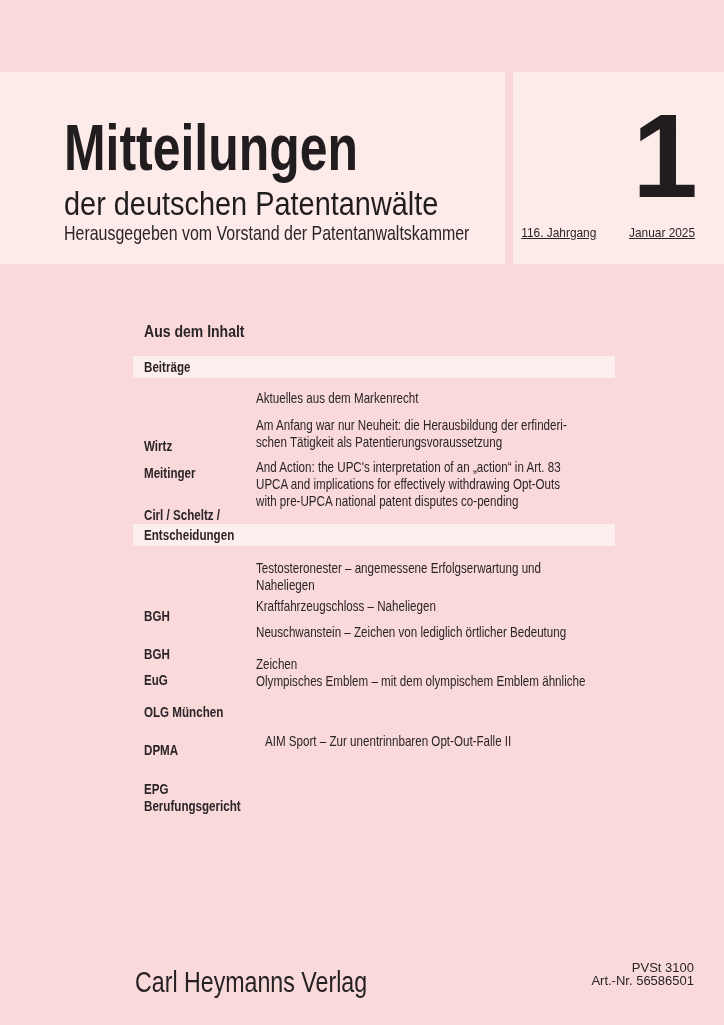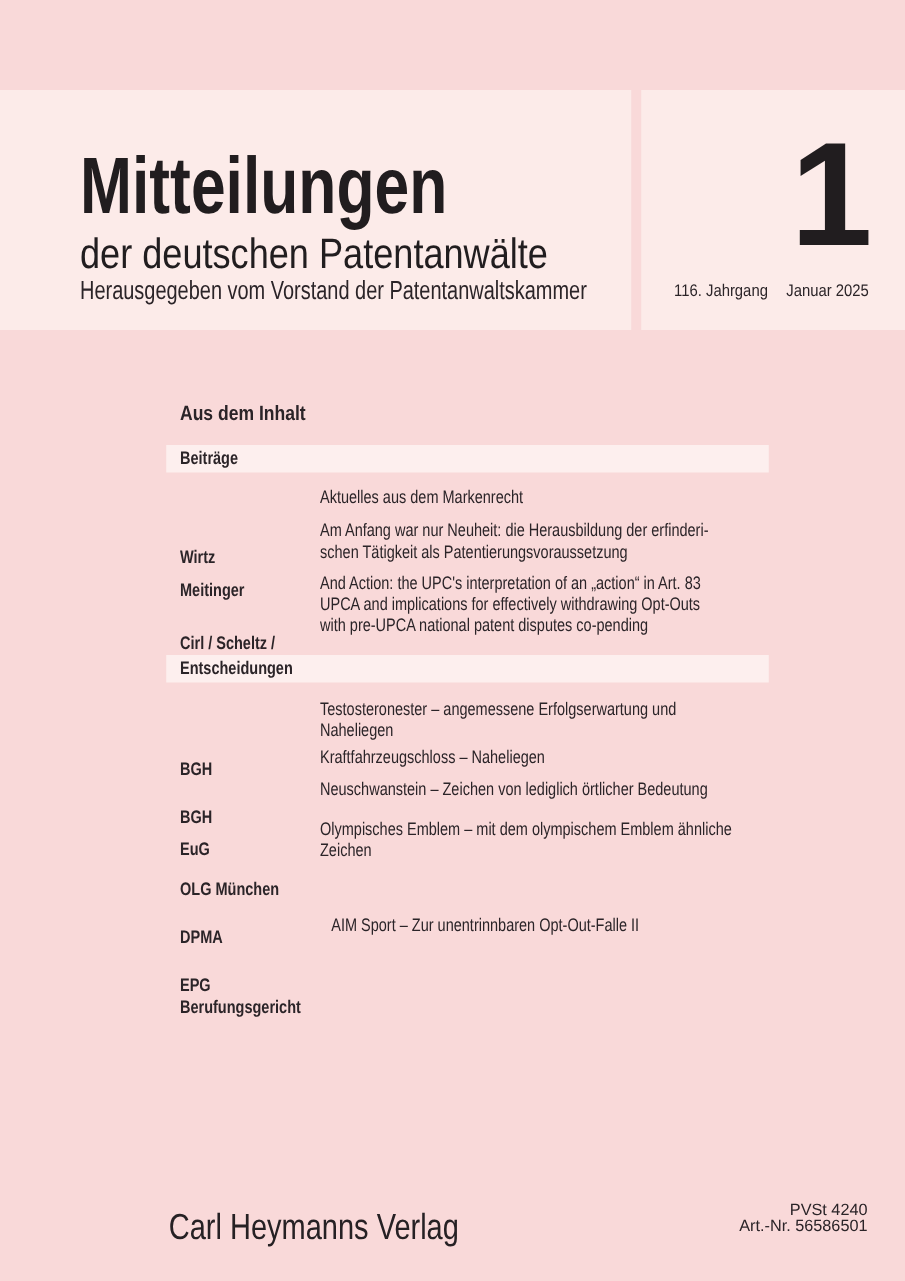--- a/index.html
+++ b/index.html
@@ -31,22 +31,22 @@
     position:absolute;left:64px;top:150px;
     font-size:21px;font-weight:400;line-height:1;
     transform:scaleX(0.76);transform-origin:0 0;white-space:nowrap;
   }
   .issue-number{
     position:absolute;right:26px;top:25px;
     font-size:118px;font-weight:bold;line-height:1;color:#211d1f;
   }
   .issue-meta{
     position:absolute;right:29px;top:154px;
-    display:flex;justify-content:center;gap:6px;
-    font-size:13.5px;line-height:1;white-space:nowrap;
+    display:flex;justify-content:center;gap:24px;
+    font-size:13.5px;line-height:1;white-space:nowrap;text-decoration:underline;
   }
   .issue-meta span{display:inline-block;transform:scaleX(0.88);transform-origin:100% 50%;}
   
   .toc{position:absolute;left:133px;top:0;width:482px;height:1025px;}
   .toc-heading{
     position:absolute;left:11px;top:323px;
     font-size:16.5px;font-weight:bold;line-height:1;white-space:nowrap;
   }
   .toc-heading .cond{transform:scaleX(0.85);}
   .toc-band{
@@ -156,39 +156,39 @@
         </div>
         <div class="toc-desc">
           <div class="line"><span class="cond">Neuschwanstein – Zeichen von lediglich örtlicher Bedeutung</span></div>
         </div>
       </div>
       <div class="toc-row row-6">
         <div class="toc-author">
           <div class="line"><span class="cond">OLG München</span></div>
         </div>
         <div class="toc-desc">
+          <div class="line"><span class="cond">Zeichen</span></div>
           <div class="line"><span class="cond">Olympisches Emblem – mit dem olympischem Emblem ähnliche</span></div>
-          <div class="line"><span class="cond">Zeichen</span></div>
         </div>
       </div>
       <div class="toc-row row-7">
         <div class="toc-author">
           <div class="line"><span class="cond">DPMA</span></div>
         </div>
       </div>
       <div class="toc-row row-8">
         <div class="toc-author">
           <div class="line"><span class="cond">EPG</span></div>
           <div class="line"><span class="cond">Berufungsgericht</span></div>
         </div>
         <div class="toc-desc">
           <div class="line"><span class="cond">AIM Sport – Zur unentrinnbaren Opt-Out-Falle II</span></div>
         </div>
       </div>
     </div>
 
   <div class="footer-brand">Carl Heymanns Verlag</div>
   <div class="footer-codes">
-    <div>PVSt 4240</div>
+    <div>PVSt 3100</div>
     <div>Art.-Nr. 56586501</div>
   </div>
 
 </div>
 
 </body></html>

